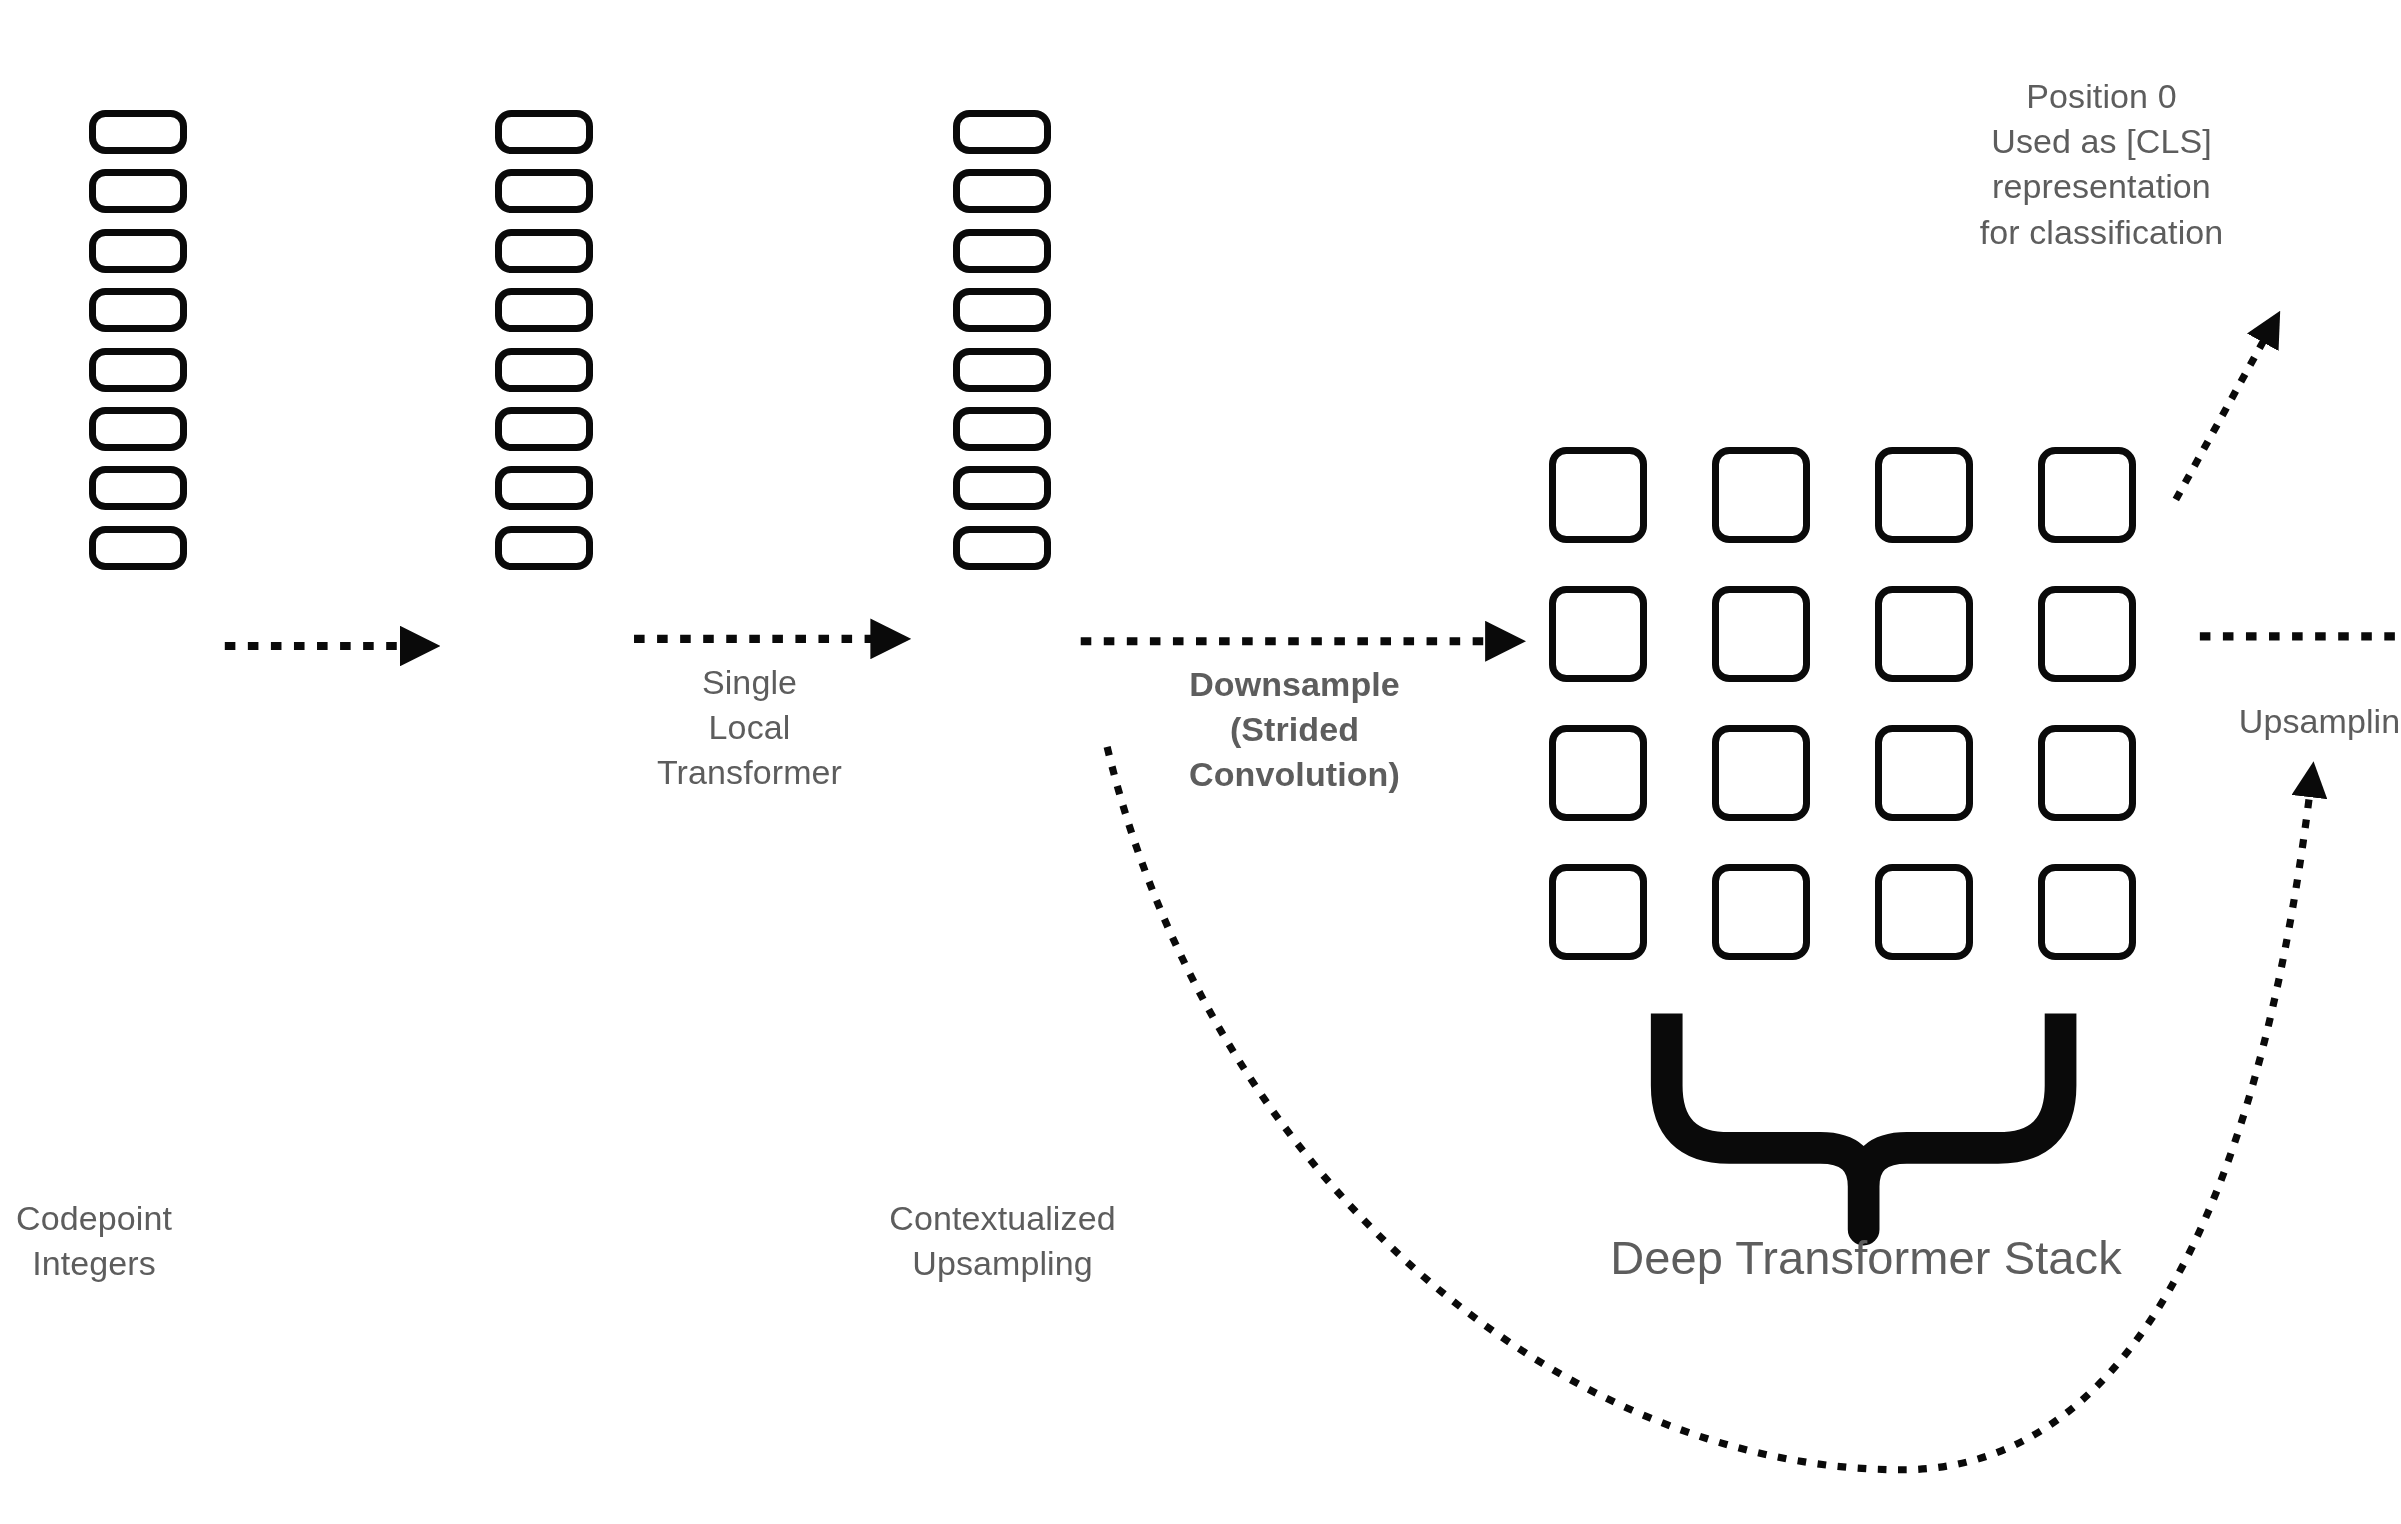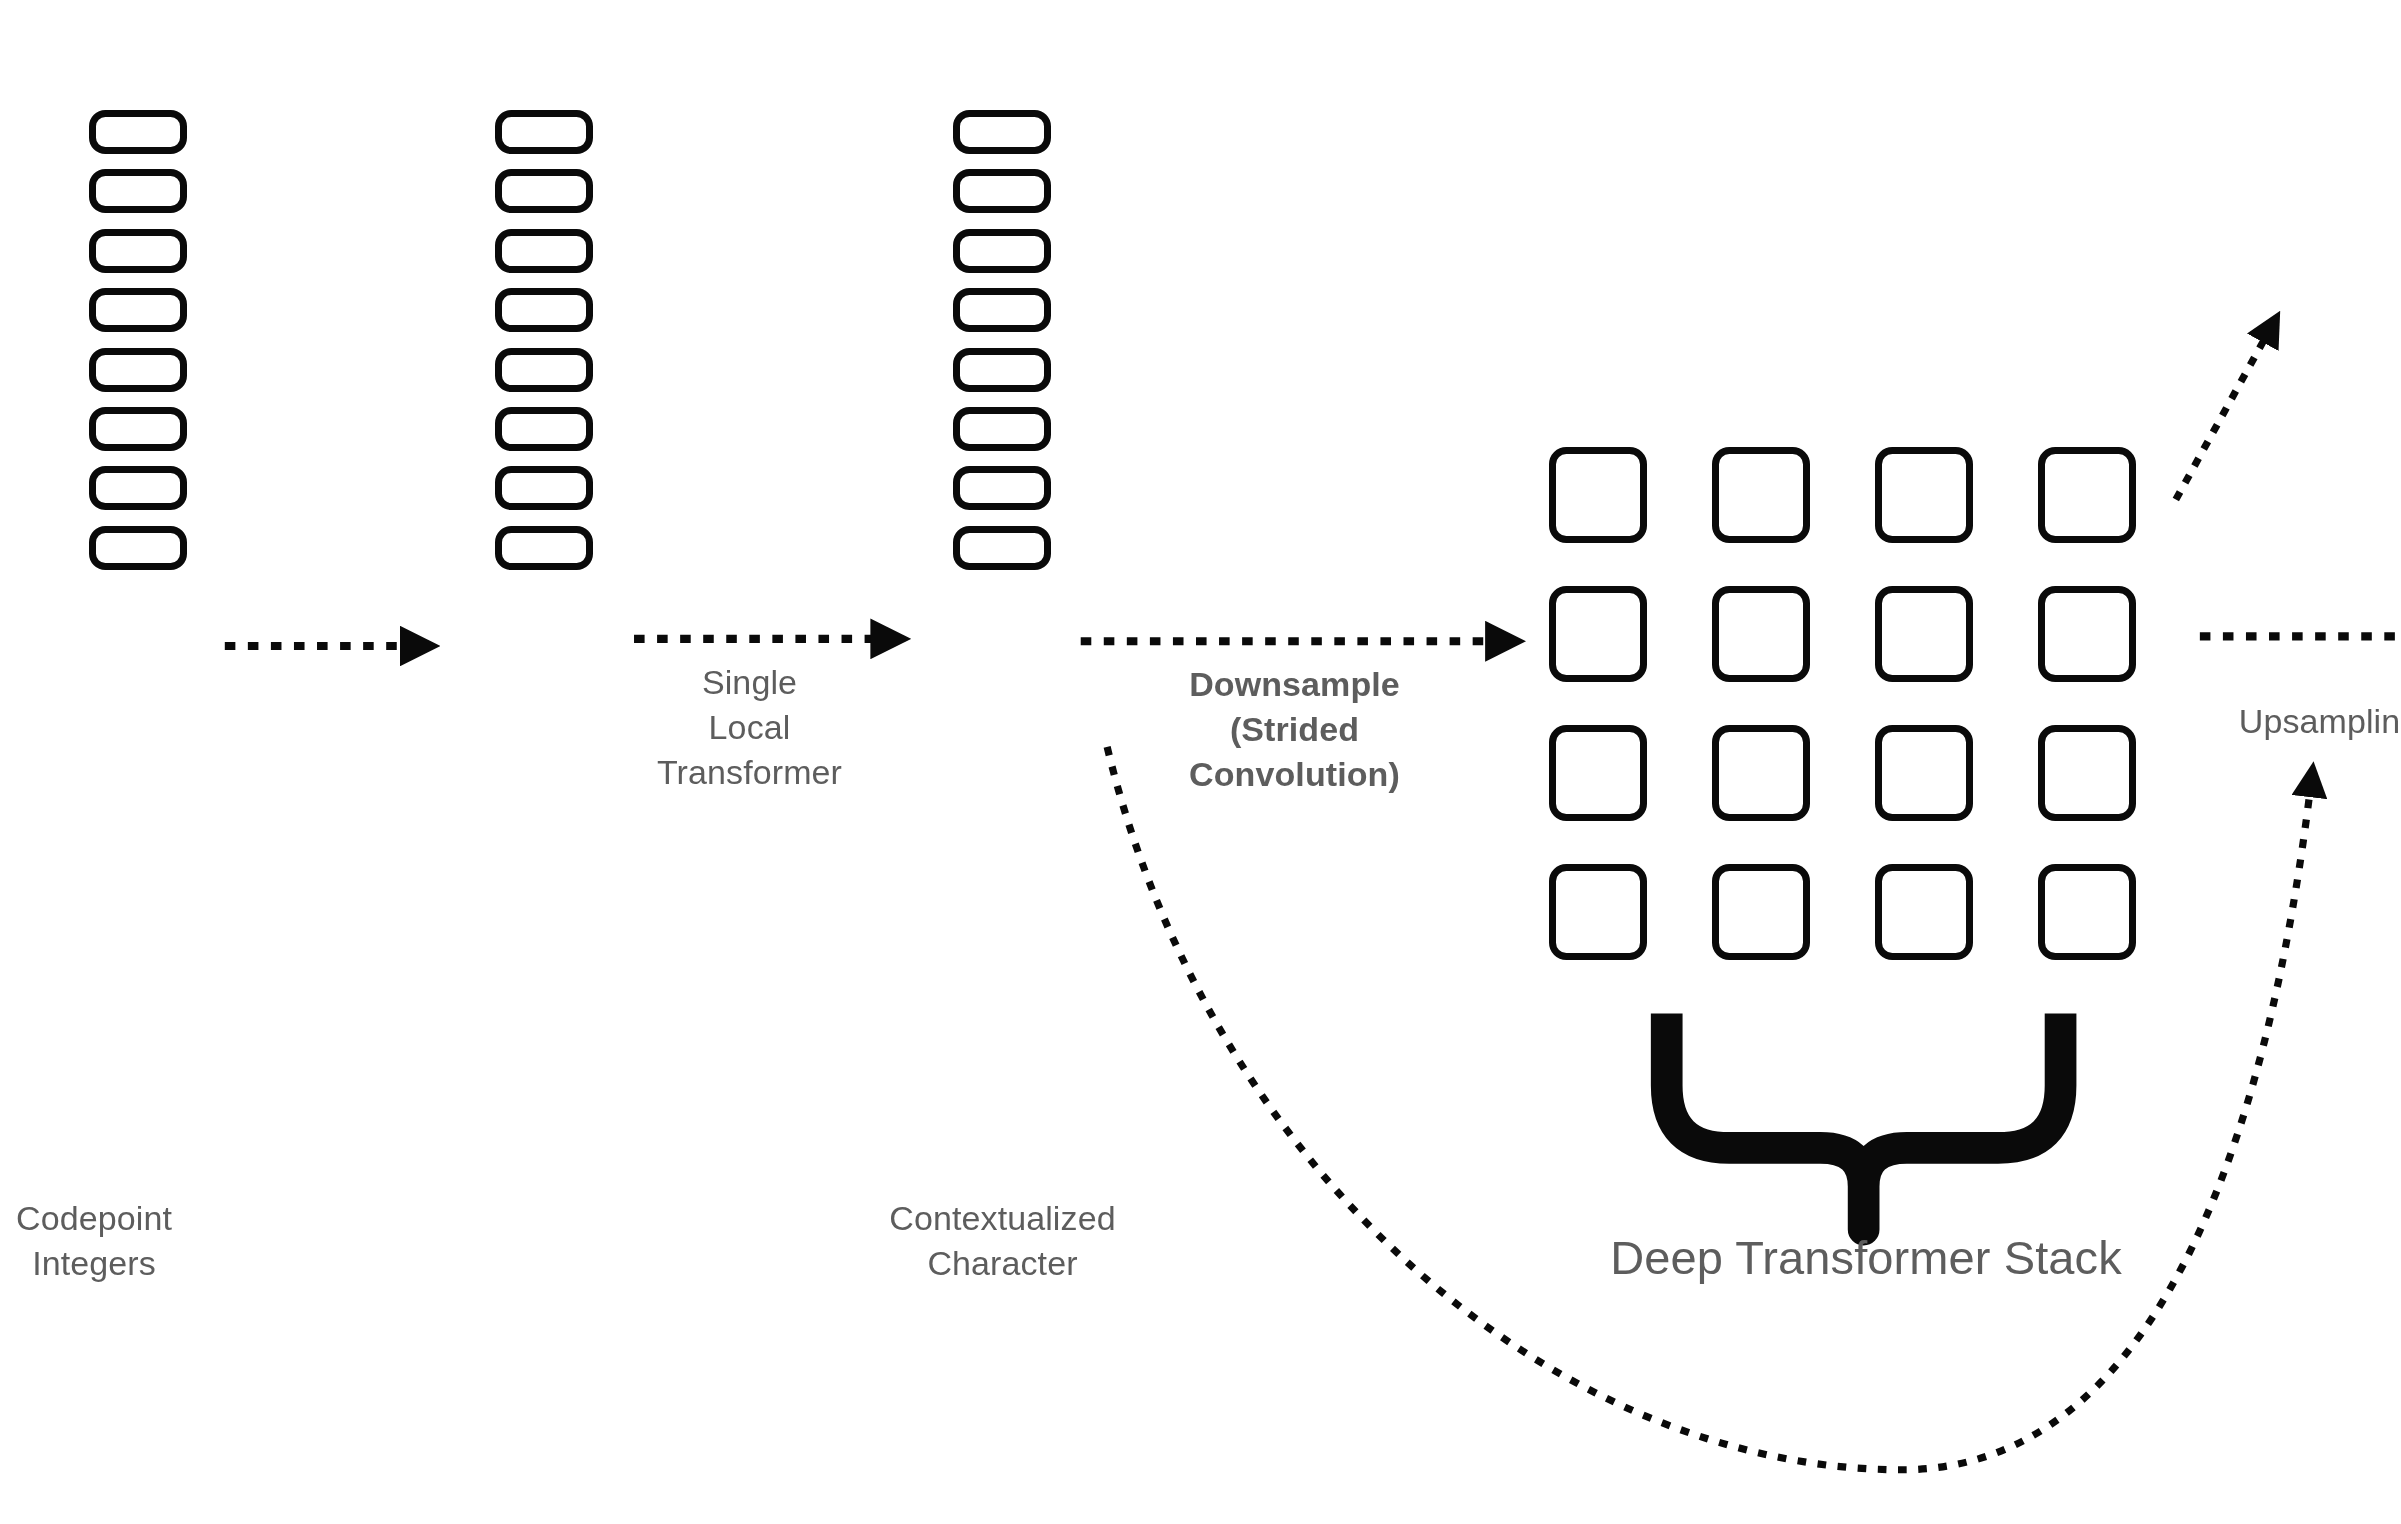--- a/index.html
+++ b/index.html
@@ -127,21 +127,21 @@
     <div class="tok" style="width:98px;height:44px;"></div>
     <div class="tok" style="width:98px;height:44px;"></div>
     <div class="tok" style="width:98px;height:44px;"></div>
     <div class="tok" style="width:98px;height:44px;"></div>
     <div class="tok" style="width:98px;height:44px;"></div>
     <div class="tok" style="width:98px;height:44px;"></div>
     <div class="tok" style="width:98px;height:44px;"></div>
     <div class="tok" style="width:98px;height:44px;"></div>
   </div>
   <div class="lbl" style="left:844px; top:1196px; width:317px;">Contextualized
-Character</div>
+Upsampling</div>
 
   <div class="grid" style="left:1549px; top:447px; grid-template-columns:repeat(4,98px);
               grid-template-rows:repeat(4,96px); column-gap:65px; row-gap:43px;">
     <div class="gtok"></div>
     <div class="gtok"></div>
     <div class="gtok"></div>
     <div class="gtok"></div>
     <div class="gtok"></div>
     <div class="gtok"></div>
     <div class="gtok"></div>
@@ -161,15 +161,19 @@
   <div class="lbl" style="left:620px; top:660px; width:259px;">Single
 Local
 Transformer</div>
 
   <div class="lbl" style="left:1129px; top:662px; width:331px;font-weight:bold;">Downsample
 (Strided
 Convolution)</div>
 
   <div class="lbl" style="left:2180px; top:699px; width:298px;">Upsampling</div>
 
+  <div class="lbl" style="left:1914px; top:74px; width:375px;">Position 0
+Used as [CLS]
+representation
+for classification</div>
 
 </div>
 
 
 </body></html>

